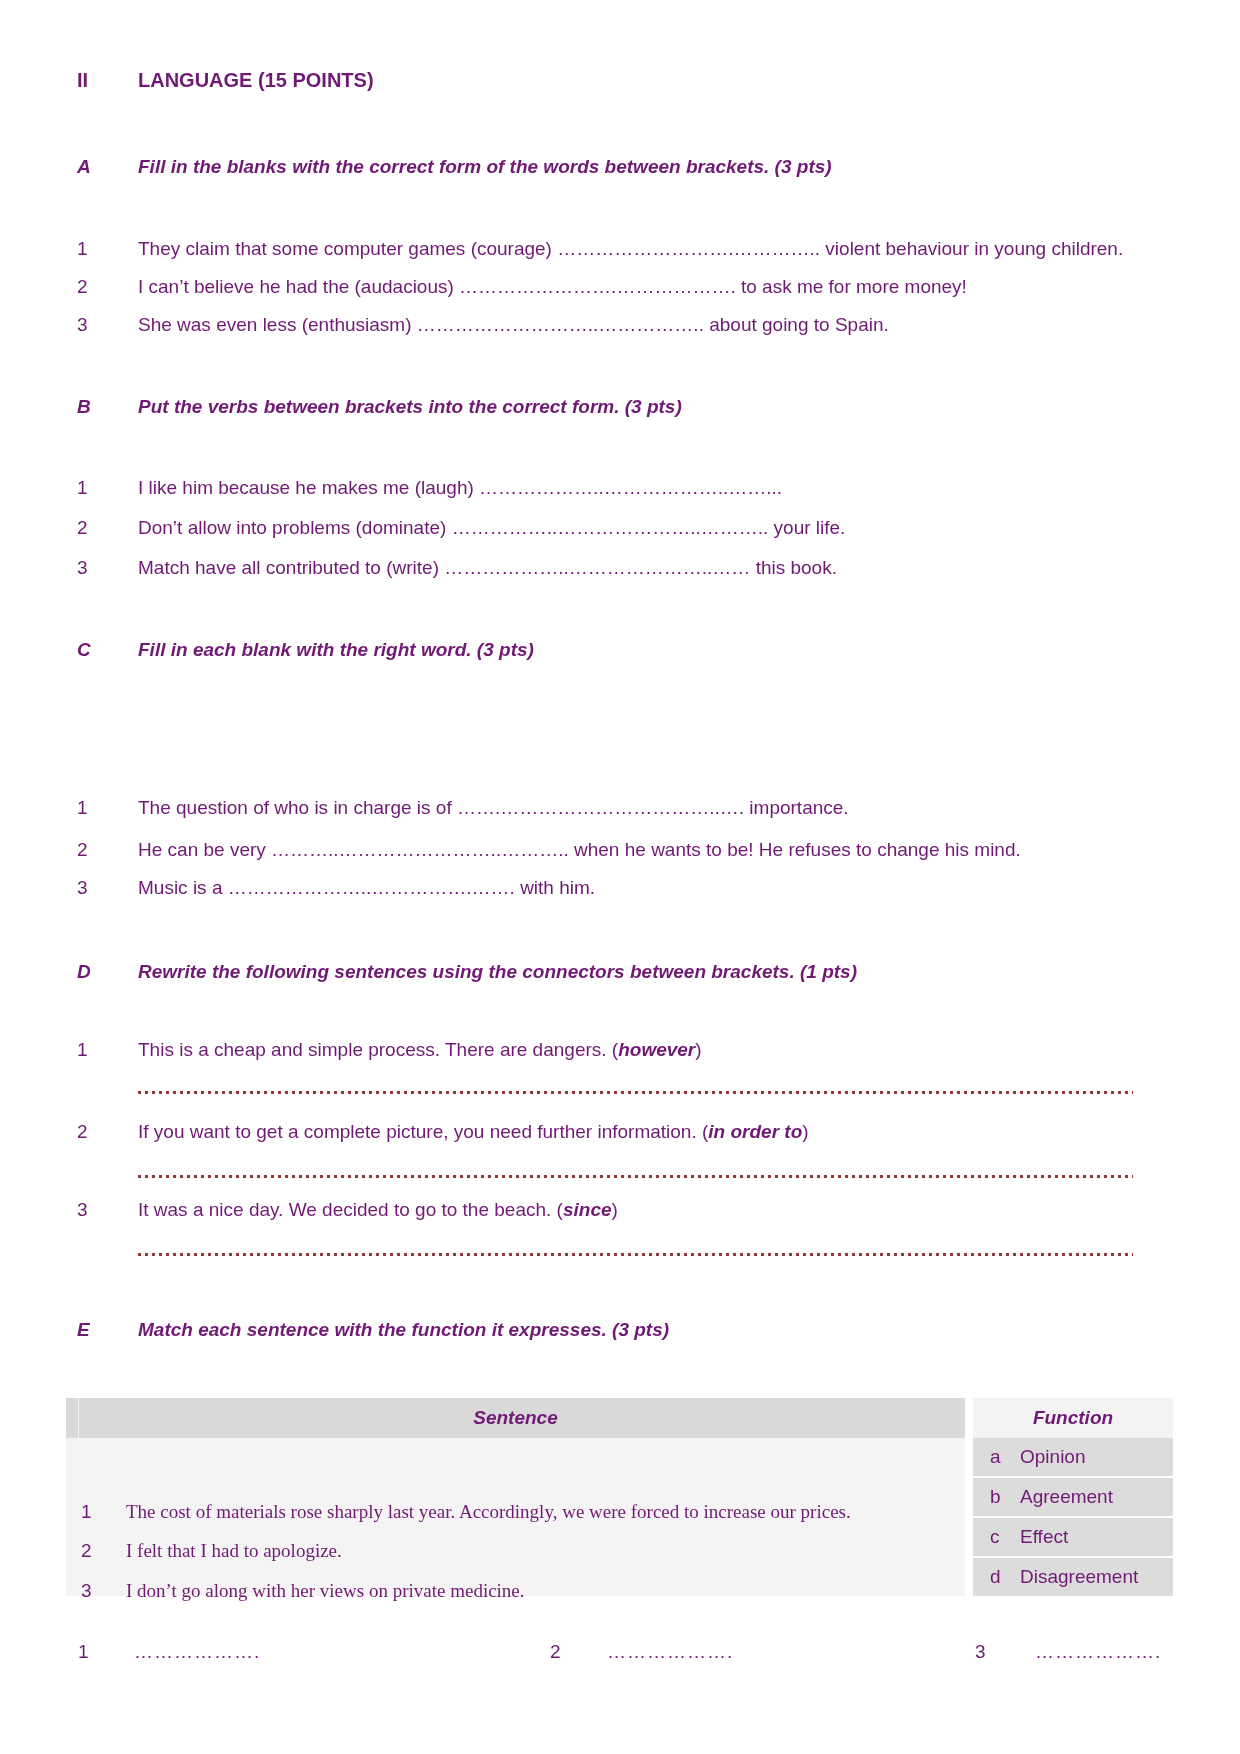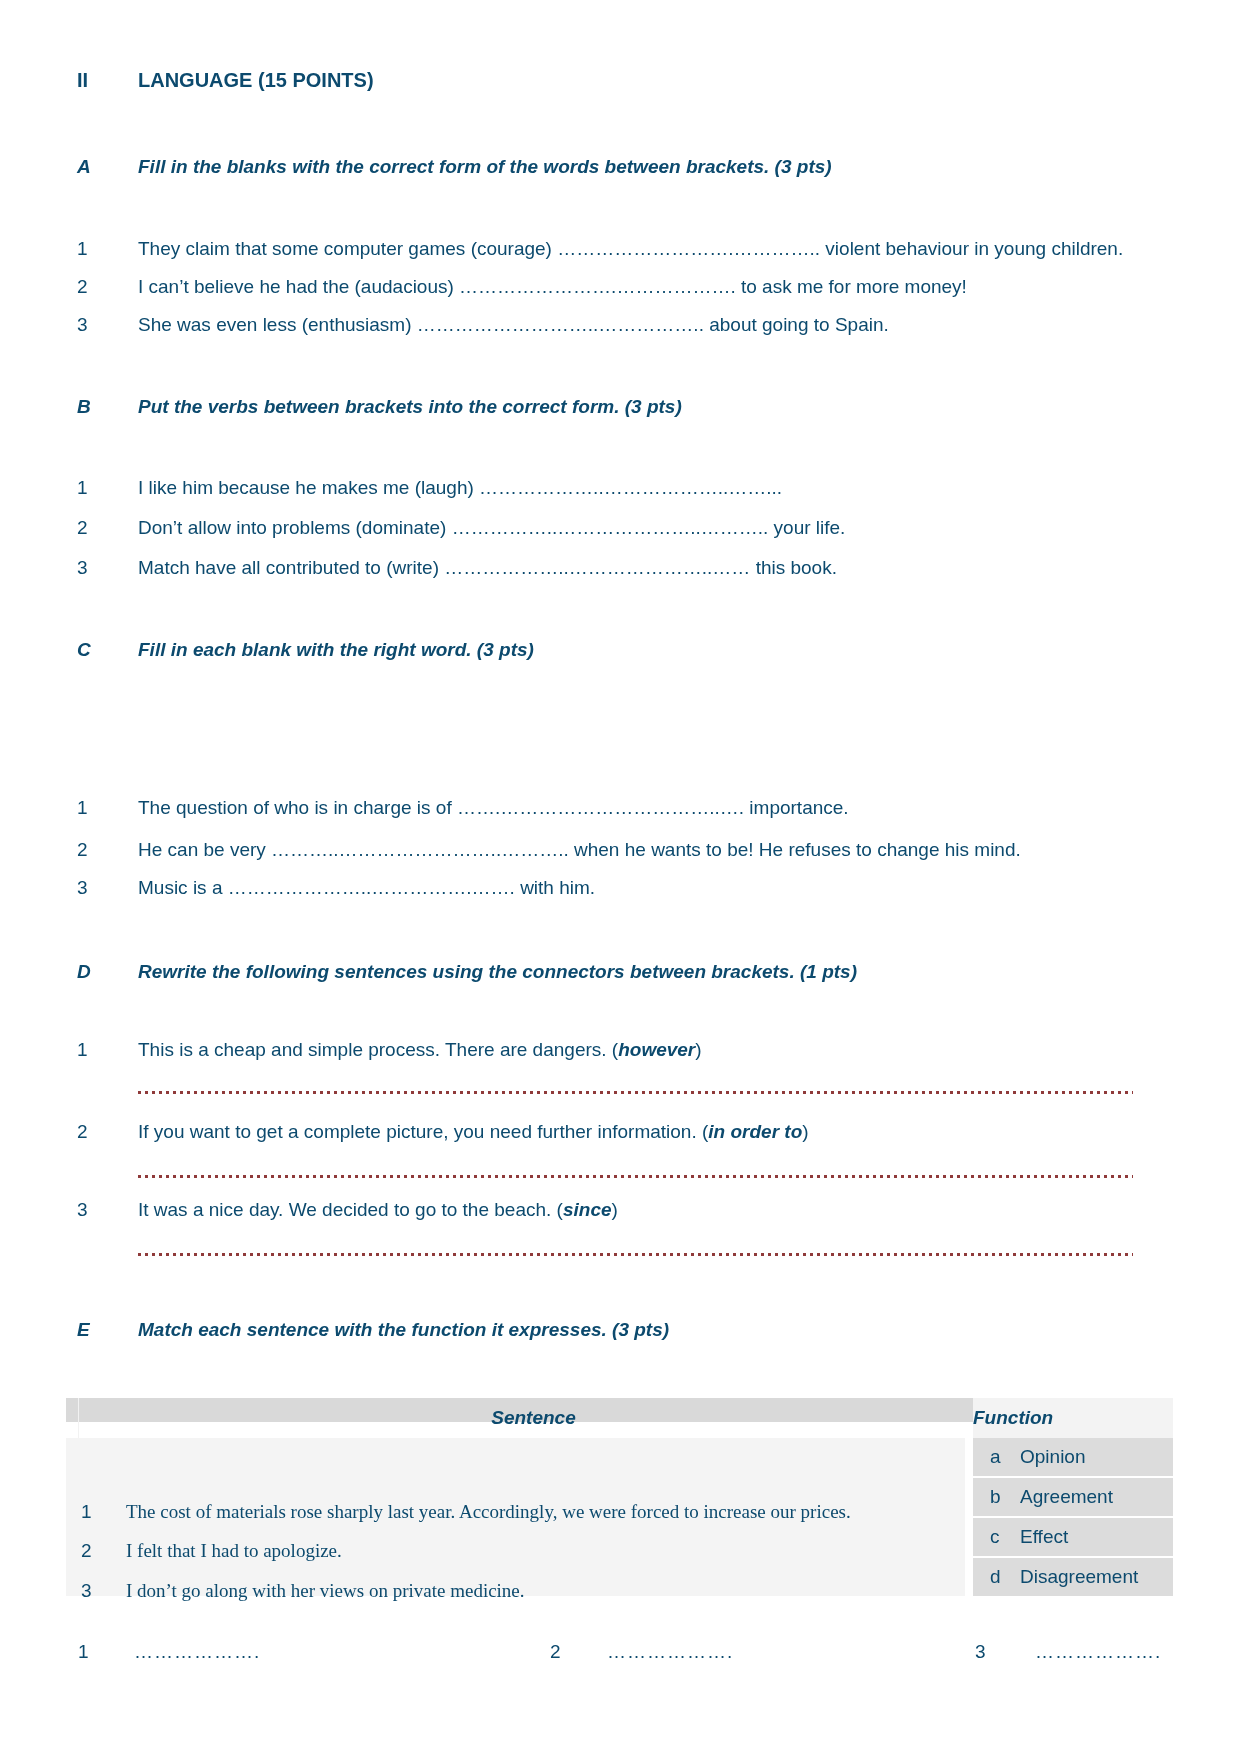--- a/index.html
+++ b/index.html
@@ -3,21 +3,21 @@
 <meta charset="utf-8">
 <style>
   html, body { margin: 0; padding: 0; background: #ffffff; }
   .page {
     position: relative;
     width: 1240px;
     height: 1754px;
     background: #ffffff;
     font-family: "Liberation Sans", "DejaVu Sans", sans-serif;
     font-size: 19px;
-    color: #0c4a6e;
+    color: #701a75;
     overflow: hidden;
   }
   .row { position: absolute; left: 0; width: 1240px; line-height: 24px; }
   .row .label { position: absolute; left: 77px; white-space: nowrap; }
   .row .text  { position: absolute; left: 138px; white-space: nowrap; }
   .bold { font-weight: bold; }
   .title-row { font-size: 20px; }
   .heading .label, .heading .text { font-weight: bold; font-style: italic; }
   .connector { font-weight: bold; font-style: italic; }
 
@@ -29,29 +29,29 @@
   .wb-word { position: absolute; white-space: nowrap; }
 
   .answer-line {
     position: absolute; left: 138px; width: 995px; height: 3px;
     background-image: repeating-linear-gradient(90deg, #8f3a3a 0 3px, transparent 3px 7px);
   }
 
   .etable { position: absolute; left: 66px; top: 1398px; width: 1107px; height: 200px; }
   .cell { position: absolute; }
   .sent-header {
-    left: 0; top: 0; width: 899px; height: 24px; background: #d9d9d9;
-    text-align: center; line-height: 40px; font-weight: bold; font-style: italic; padding-left: 18px;
+    left: 0; top: 0; width: 899px; height: 40px; background: #d9d9d9;
+    text-align: center; line-height: 40px; font-weight: bold; font-style: italic;
   }
   .sent-header::before {
     content: ""; position: absolute; left: 12px; top: 0; width: 1px; height: 40px; background: #f2f2f2;
   }
   .func-header {
     left: 907px; top: 0; width: 200px; height: 40px; background: #f3f3f3;
-    line-height: 40px; font-weight: bold; font-style: italic;
+    text-align: center; line-height: 40px; font-weight: bold; font-style: italic;
   }
   .sent-body { left: 0; top: 40px; width: 899px; height: 158px; background: #f4f4f4; }
   .sent-line { position: absolute; left: 0; width: 899px; line-height: 24px; }
   .sent-line .s-num  { position: absolute; left: 15px; }
   .sent-line .s-text { position: absolute; left: 60px; white-space: nowrap; font-family: Liberation Serif, serif; }
   .func-cell { left: 907px; width: 200px; height: 38px; background: #dcdcdc; line-height: 38px; }
   .func-cell .f-letter { position: absolute; left: 17px; }
   .func-cell .f-label  { position: absolute; left: 47px; white-space: nowrap; }
 
   .footer-row { position: absolute; top: 1640px; left: 0; width: 1240px; line-height: 24px; }

